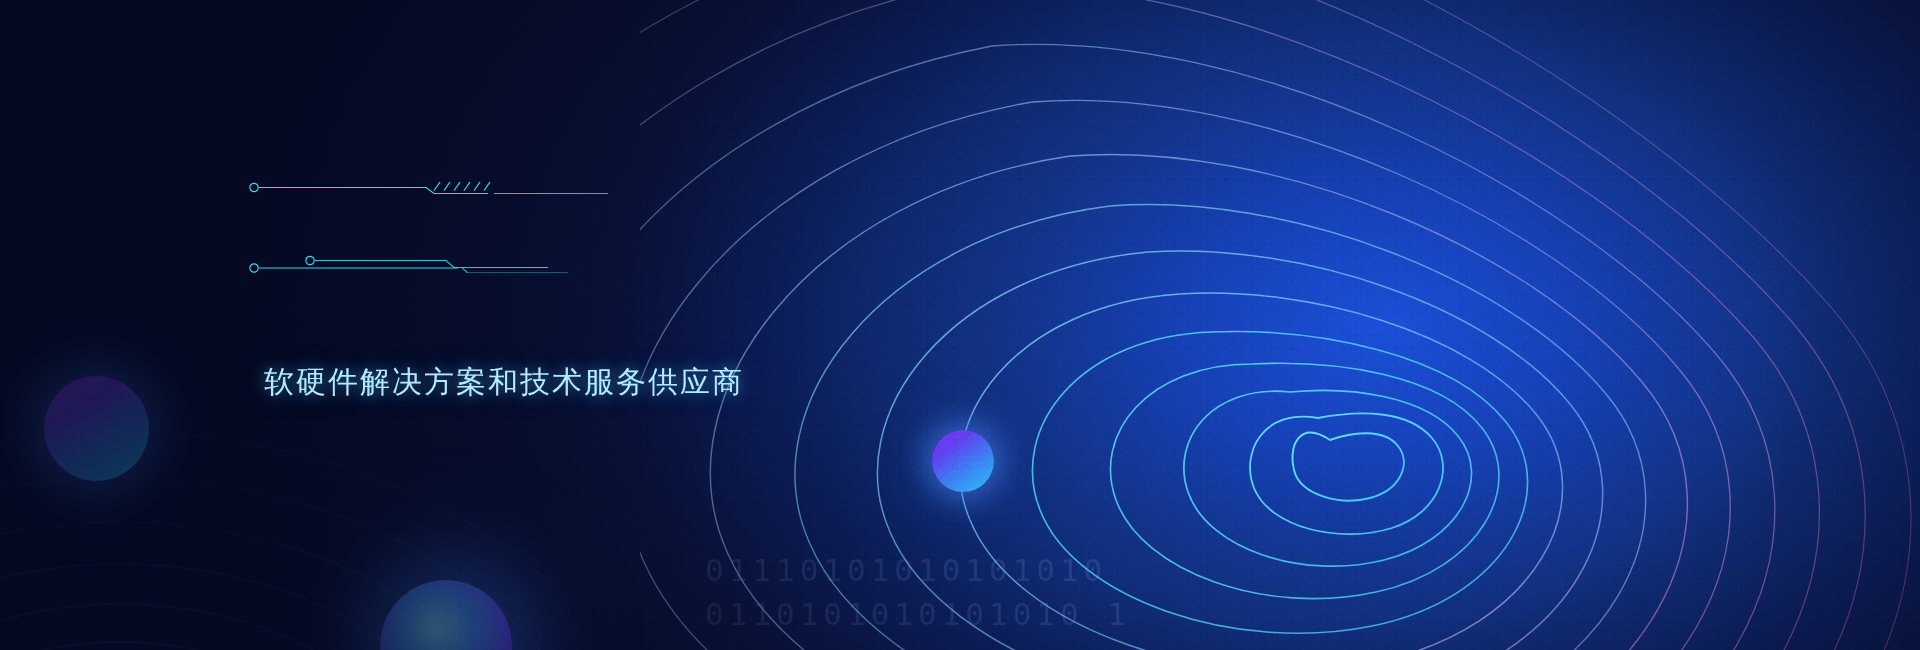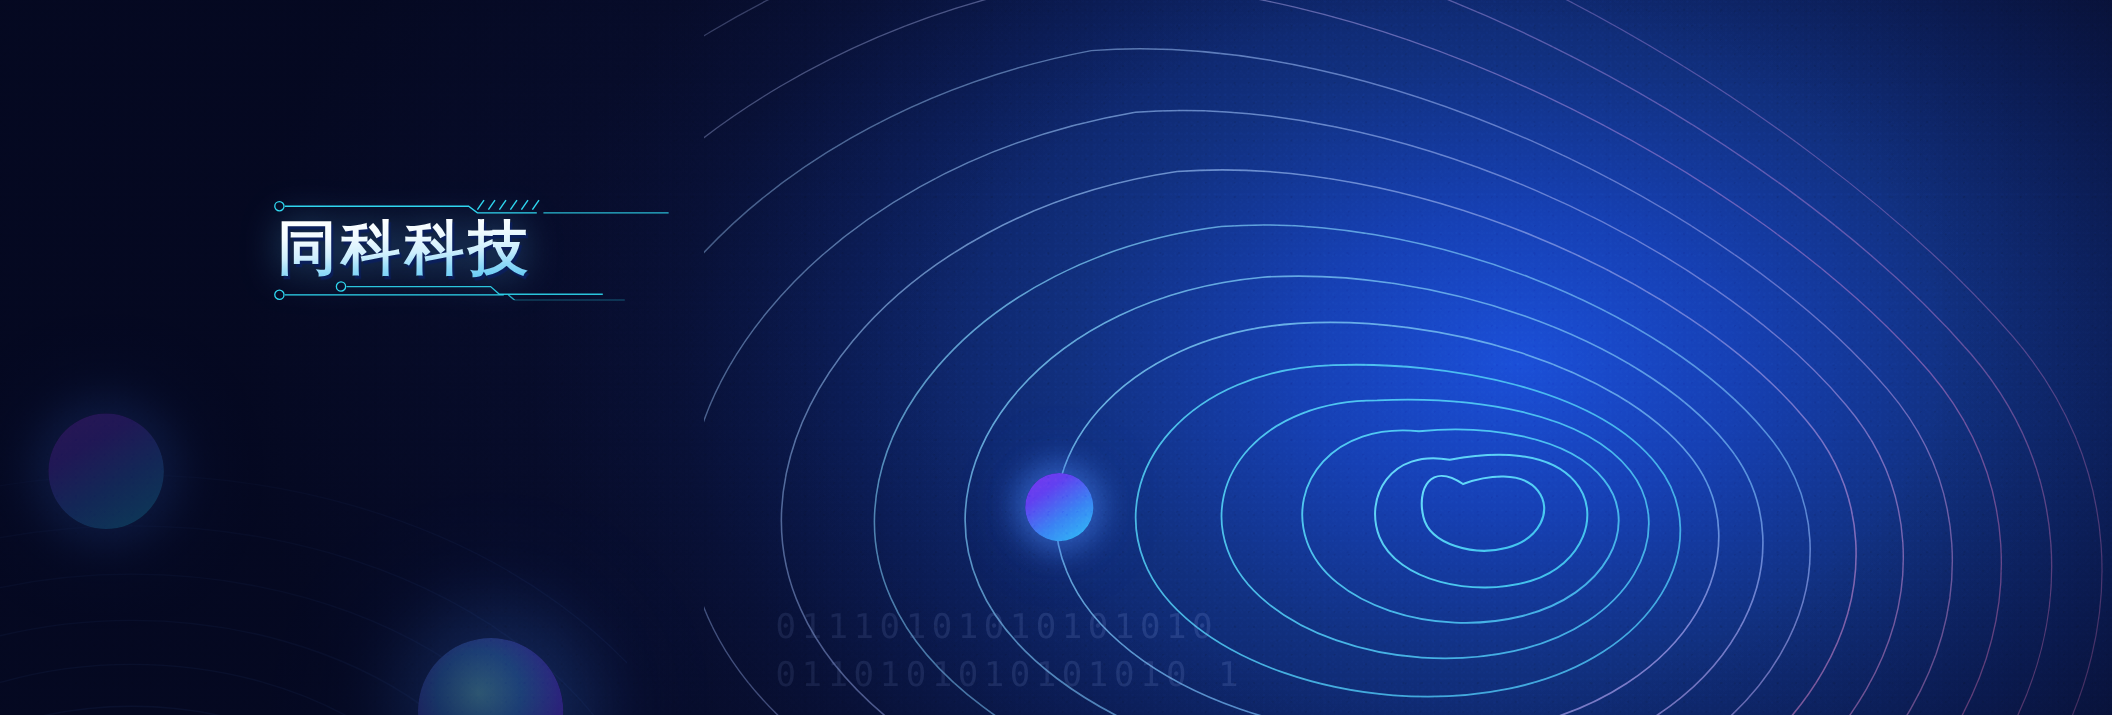--- a/index.html
+++ b/index.html
@@ -179,27 +179,27 @@
           <path d="M196 10.5 L 202 2"></path>
           <path d="M206 10.5 L 212 2"></path>
           <path d="M216 10.5 L 222 2"></path>
           <path d="M226 10.5 L 232 2"></path>
           <path d="M236 10.5 L 242 2"></path>
         </g>
         <path d="M246 13.5 H 360" opacity=".85"></path>
       </g>
     </svg>
 
-    <div class="brand-title">同科科技</div>
 
     <svg class="deco-bottom" viewBox="0 0 360 18" aria-hidden="true">
       <g fill="none" stroke="#2fd8f0" stroke-width="1.2">
         <circle cx="6" cy="13" r="4.2"></circle>
         <path d="M11 13 H 210"></path>
         <circle cx="62" cy="5.5" r="4.2"></circle>
         <path d="M67 5.5 H 198 L 206 12.5 H 300" opacity=".9"></path>
         <path d="M214 13 L 220 18 H 320" opacity=".75"></path>
       </g>
     </svg>
 
+    <div class="brand-subtitle">软硬件解决方案和技术服务供应商</div>
 
   </div>
 </div>
 
 </body></html>

